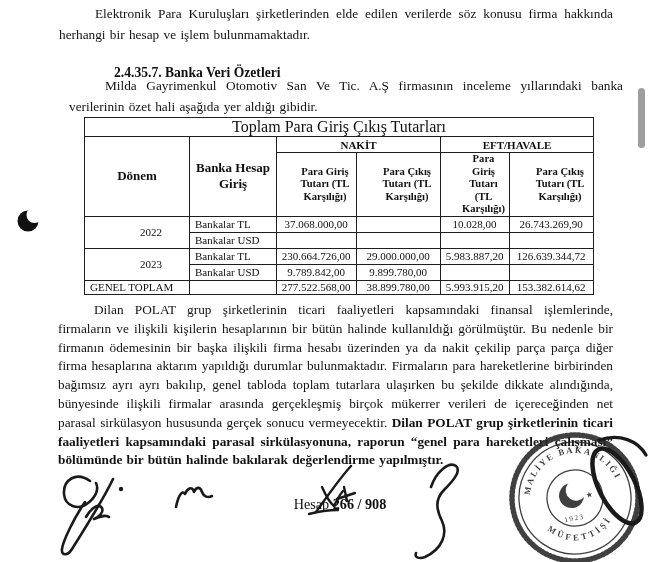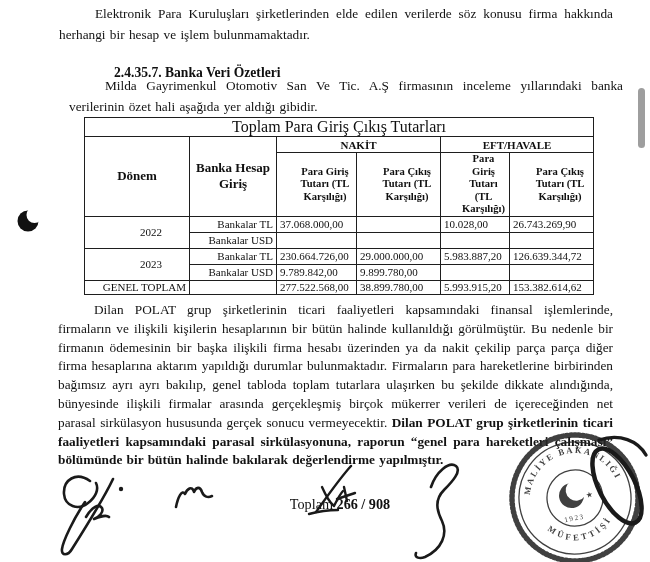--- a/index.html
+++ b/index.html
@@ -25,22 +25,22 @@
   }
   #bank-table td{
     border:1.4px solid #1e1e1e;padding:0 3px;overflow:hidden;
     vertical-align:middle;
   }
   #bank-table .t-title{text-align:center;font-size:16px;height:18px;margin-left:46px;}
   #bank-table .t-group{text-align:center;font-weight:700;height:15px;}
   #bank-table .t-sub{text-align:center;font-size:10.6px;line-height:12.5px;height:45px;font-weight:600;padding-left:20px;}
   #bank-table .t-head{text-align:center;font-size:13px;font-weight:600;}
   #bank-table .c-center{text-align:center;padding-left:31px;}
-  #bank-table .c-left{text-align:right;padding-left:5px;}
-  #bank-table .c-num{text-align:left;padding-right:4px;}
+  #bank-table .c-left{text-align:left;padding-left:5px;}
+  #bank-table .c-num{text-align:center;padding-right:4px;}
   #bank-table .r-data{height:16px;}
   #bank-table .r-total{height:14px;}
   
   #page-number{
     position:absolute;left:250px;top:496px;width:180px;text-align:center;
     font-size:14.2px;color:#101010;
   }
   #page-number b{font-weight:bold;}
   #ink-overlay{position:absolute;left:0;top:0;pointer-events:none;}
   #scrollbar-thumb{
@@ -123,21 +123,21 @@
       <td class="c-num">153.382.614,62</td>
     </tr>
   </tbody>
     </table>
 
   <p class="para" id="para3" style="left:58px;top:301px;width:555px;">
     <span>Dilan POLAT grup şirketlerinin ticari faaliyetleri kapsamındaki finansal işlemlerinde, firmaların ve ilişkili kişilerin hesaplarının bir bütün halinde kullanıldığı görülmüştür. Bu nedenle bir firmanın ödemesinin bir başka ilişkili firma hesabı üzerinden ya da nakit çekilip parça parça diğer firma hesaplarına aktarım yapıldığı durumlar bulunmaktadır. Firmaların para hareketlerine birbirinden bağımsız ayrı ayrı bakılıp, genel tabloda toplam tutarlara ulaşırken bu şekilde dikkate alındığında, bünyesinde ilişkili firmalar arasında gerçekleşmiş birçok mükerrer verileri de içereceğinden net parasal sirkülasyon hususunda gerçek sonucu vermeyecektir. </span><span class="boldpart">Dilan POLAT grup şirketlerinin ticari faaliyetleri kapsamındaki parasal sirkülasyonuna, raporun “genel para hareketleri çalışması” bölümünde bir bütün halinde bakılarak değerlendirme yapılmıştır.</span>
   </p>
 
   <div id="page-number">
-    <span>Toplam </span><b>266 / 908</b>
+    <span>Hesap </span><b>266 / 908</b>
   </div>
 
   <svg id="ink-overlay" width="650" height="562" viewBox="0 0 650 562">
     <g stroke="#1a1a1a" fill="none" stroke-linecap="round" stroke-linejoin="round">
 
       <g stroke="none">
         <circle cx="28" cy="221" r="10.5" fill="#111"></circle>
         <circle cx="34.5" cy="215" r="8" fill="#ffffff"></circle>
       </g>
 

